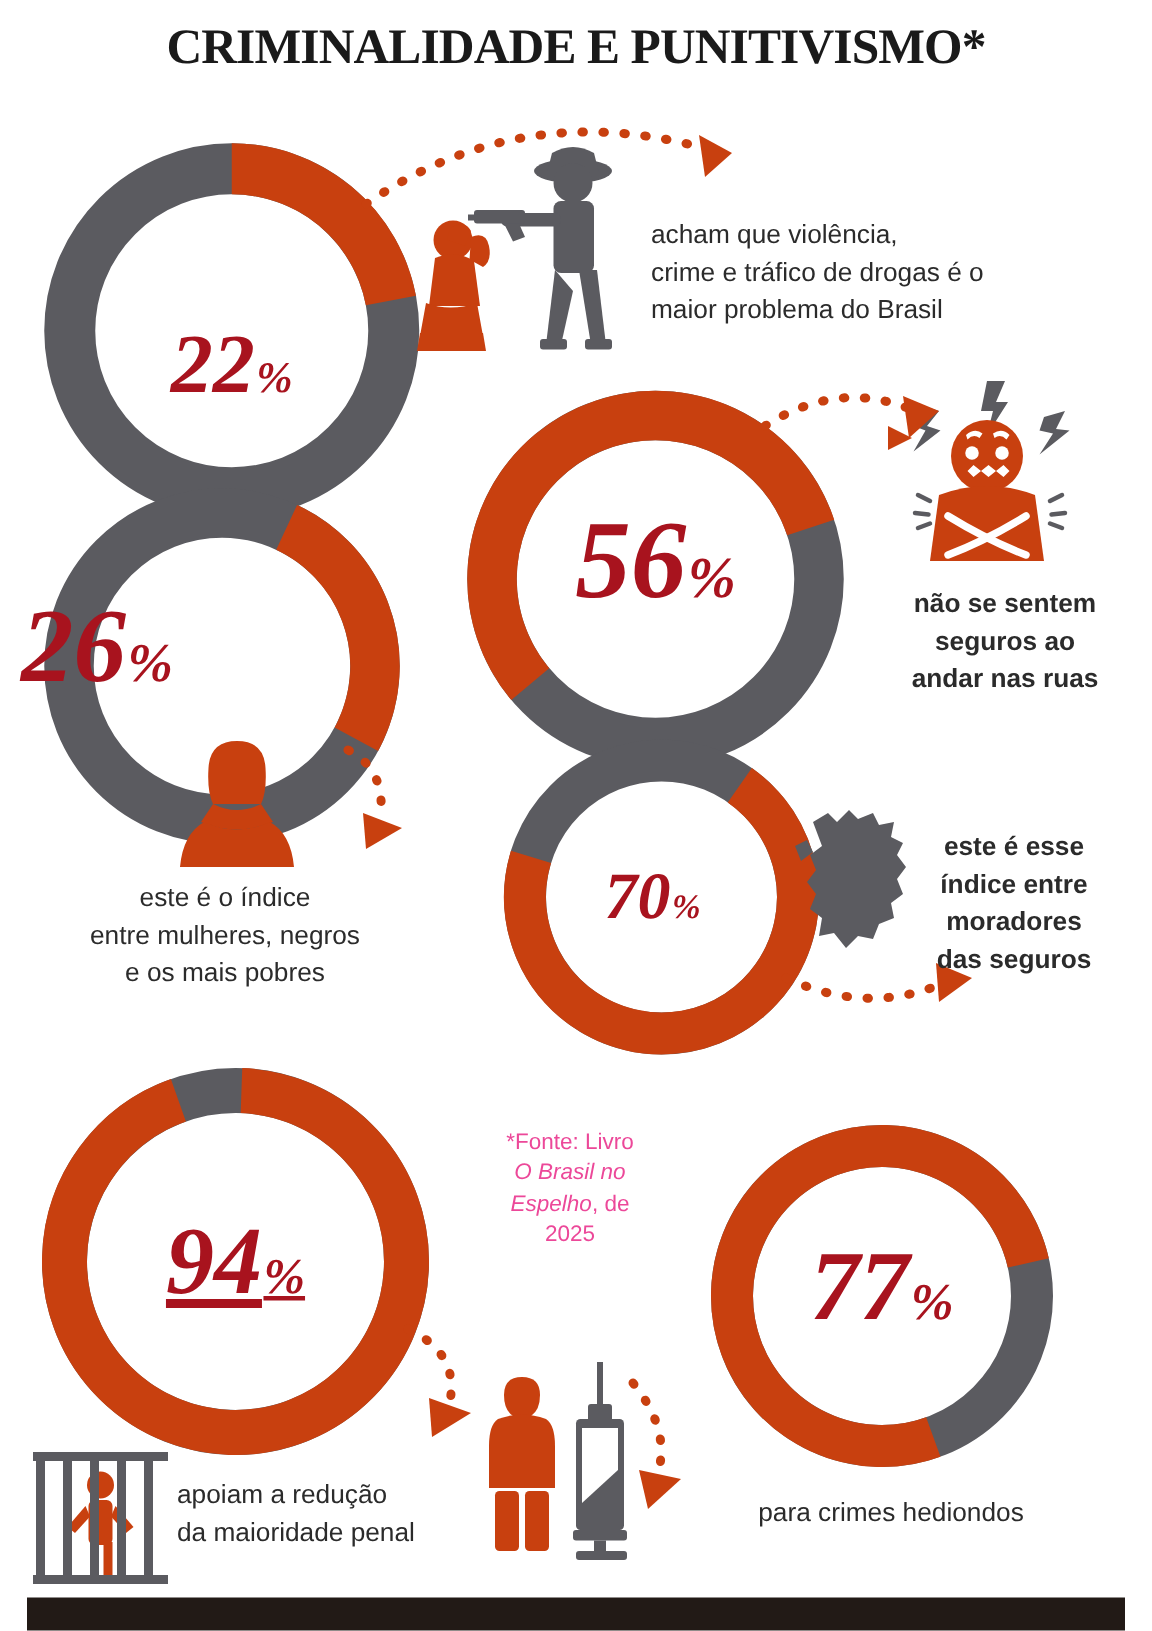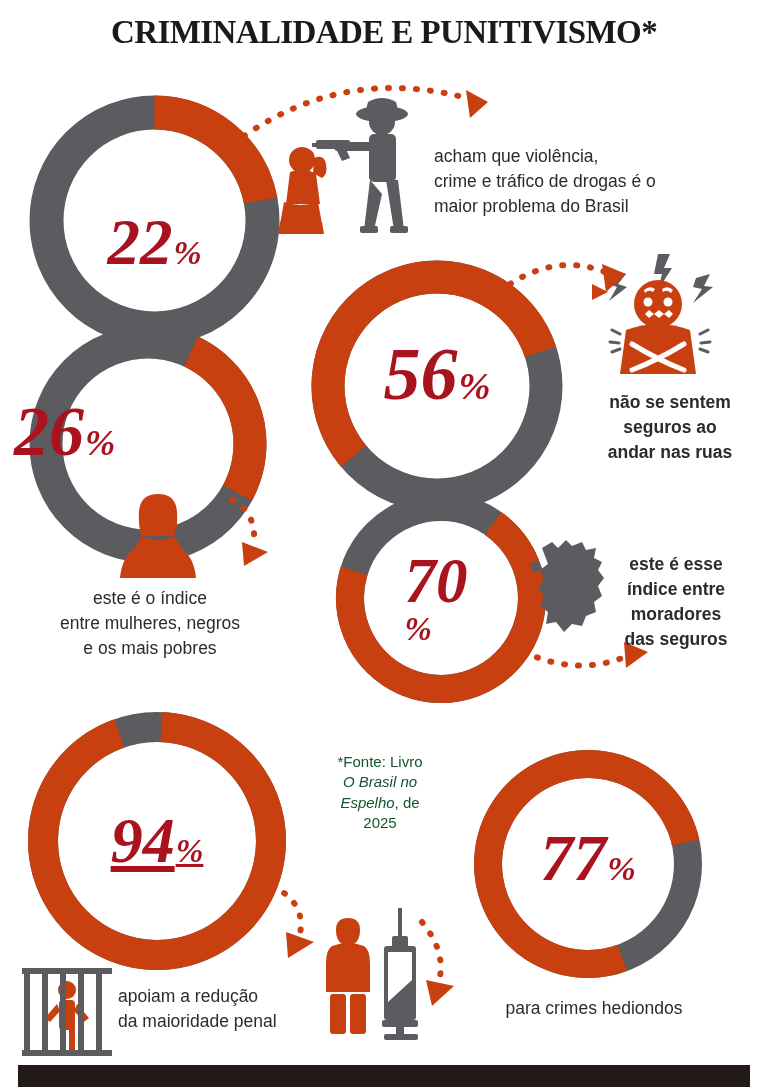--- a/index.html
+++ b/index.html
@@ -51,21 +51,21 @@
     line-height:1.42;
     font-family:"Liberation Sans", sans-serif;
   }
   .cap.left{text-align:left;}
   .cap.center{text-align:center;}
   .cap.bold{font-weight:bold;}
 
   .source{
     position:absolute;
     text-align:center;
-    color:#14532d;
+    color:#ec4899;
     font-size:15px;
     line-height:1.35;
   }
   .source em{font-style:italic;}
 
   .bottombar{
     position:absolute;left:18px;bottom:0px;width:732px;height:22px;
     background:#221a16;
   }
 
@@ -82,21 +82,21 @@
   <div class="title">CRIMINALIDADE E PUNITIVISMO*</div>
 
   <div class="donut" style="left:22px;top:88px;width:265px;height:265px;">
     <svg width="265" height="265" viewBox="0 0 265 265">
 
       <circle cx="132.5" cy="132.5" r="108" fill="none" stroke="#5B5B60" stroke-width="34"></circle>
 
       <circle cx="132.5" cy="132.5" r="108" fill="none" stroke="#C8400F" stroke-width="34" stroke-dasharray="149.3 529.4" transform="rotate(-90 132.5 132.5)"></circle>
     </svg>
     <div class="pct">
-      <span class="pctval" style="font-size:65px;margin-top:44px;">
+      <span class="pctval" style="font-size:56px;margin-top:44px;">
         <span>22</span>
           <span class="sign">%</span>
       </span>
     </div>
   </div>
 
   <div class="donut" style="left:22px;top:318px;width:252px;height:252px;">
     <svg width="252" height="252" viewBox="0 0 252 252">
       <circle cx="126" cy="126" r="102" fill="none" stroke="#5B5B60" stroke-width="33"></circle>
 
@@ -124,21 +124,21 @@
     </div>
   </div>
 
   <div class="donut" style="left:330px;top:487px;width:222px;height:222px;">
     <svg width="222" height="222" viewBox="0 0 222 222">
       <circle cx="111" cy="111" r="91" fill="none" stroke="#5B5B60" stroke-width="28"></circle>
 
       <circle cx="111" cy="111" r="91" fill="none" stroke="#C8400F" stroke-width="28" stroke-dasharray="400.2 171.5" transform="rotate(-55 111 111)"></circle>
     </svg>
     <div class="pct">
-      <span class="pctval" style="font-size:63px;position:relative;left:-6px;flex-direction:column;">
+      <span class="pctval" style="font-size:44px;position:relative;left:-6px;">
         <span>70</span>
           <span class="sign">%</span>
       </span>
     </div>
   </div>
 
   <div class="donut" style="left:18px;top:702px;width:278px;height:278px;">
     <svg width="278" height="278" viewBox="0 0 278 278">
       <circle cx="139" cy="139" r="114" fill="none" stroke="#5B5B60" stroke-width="30"></circle>
 

